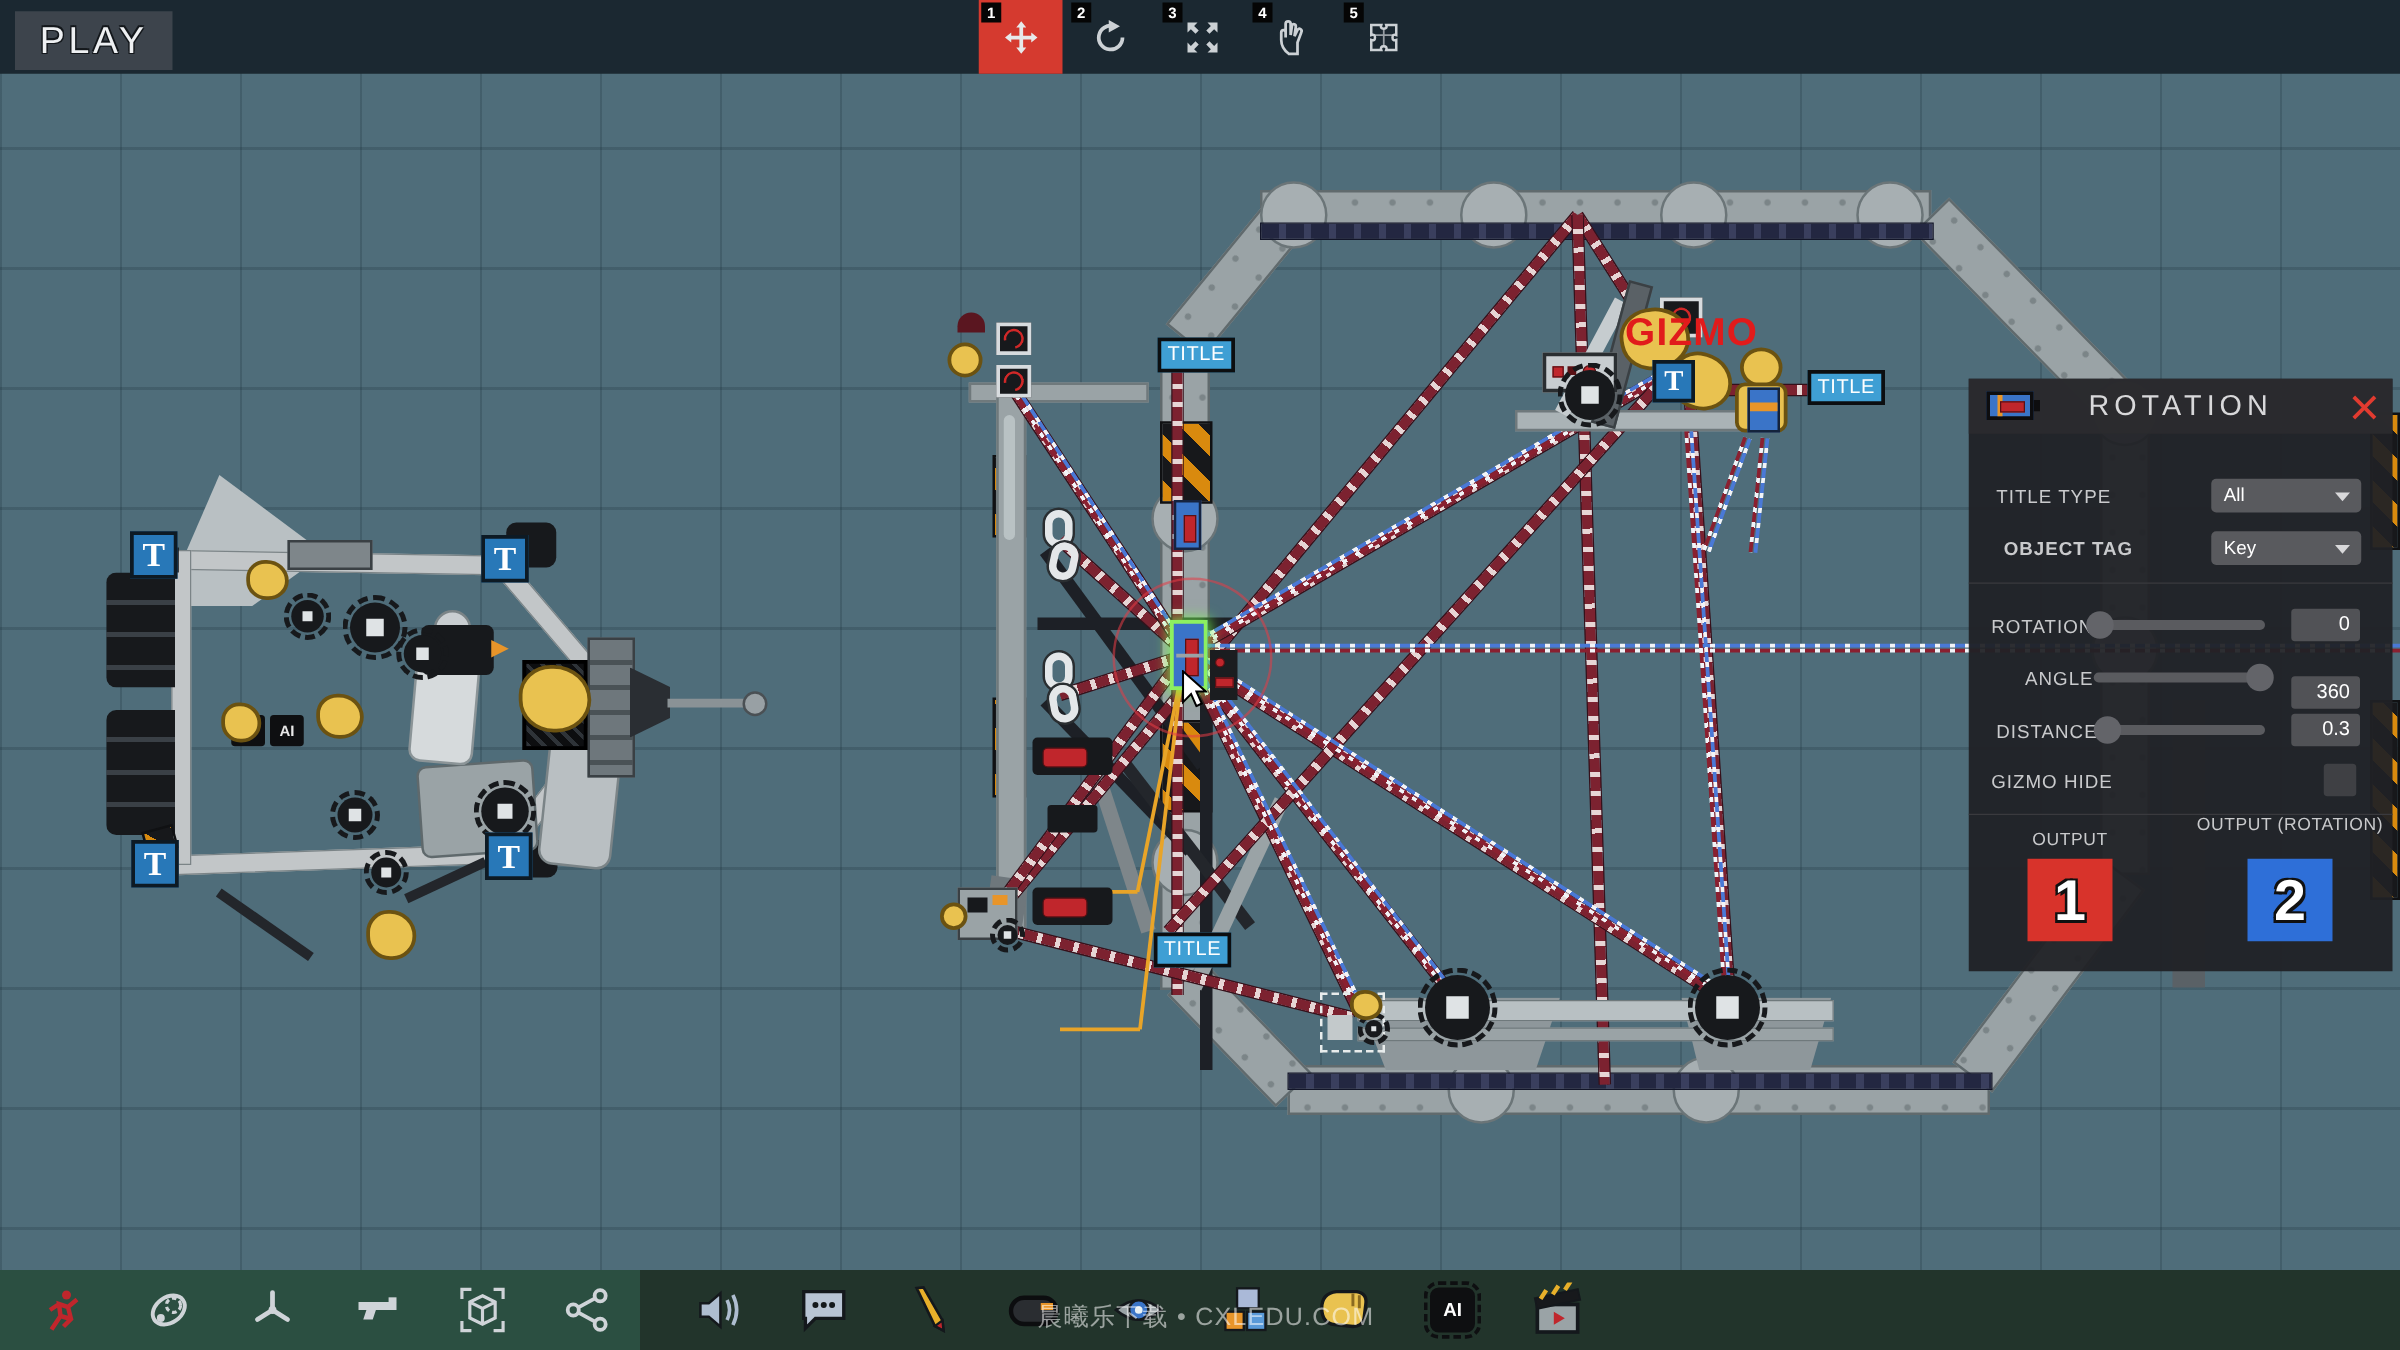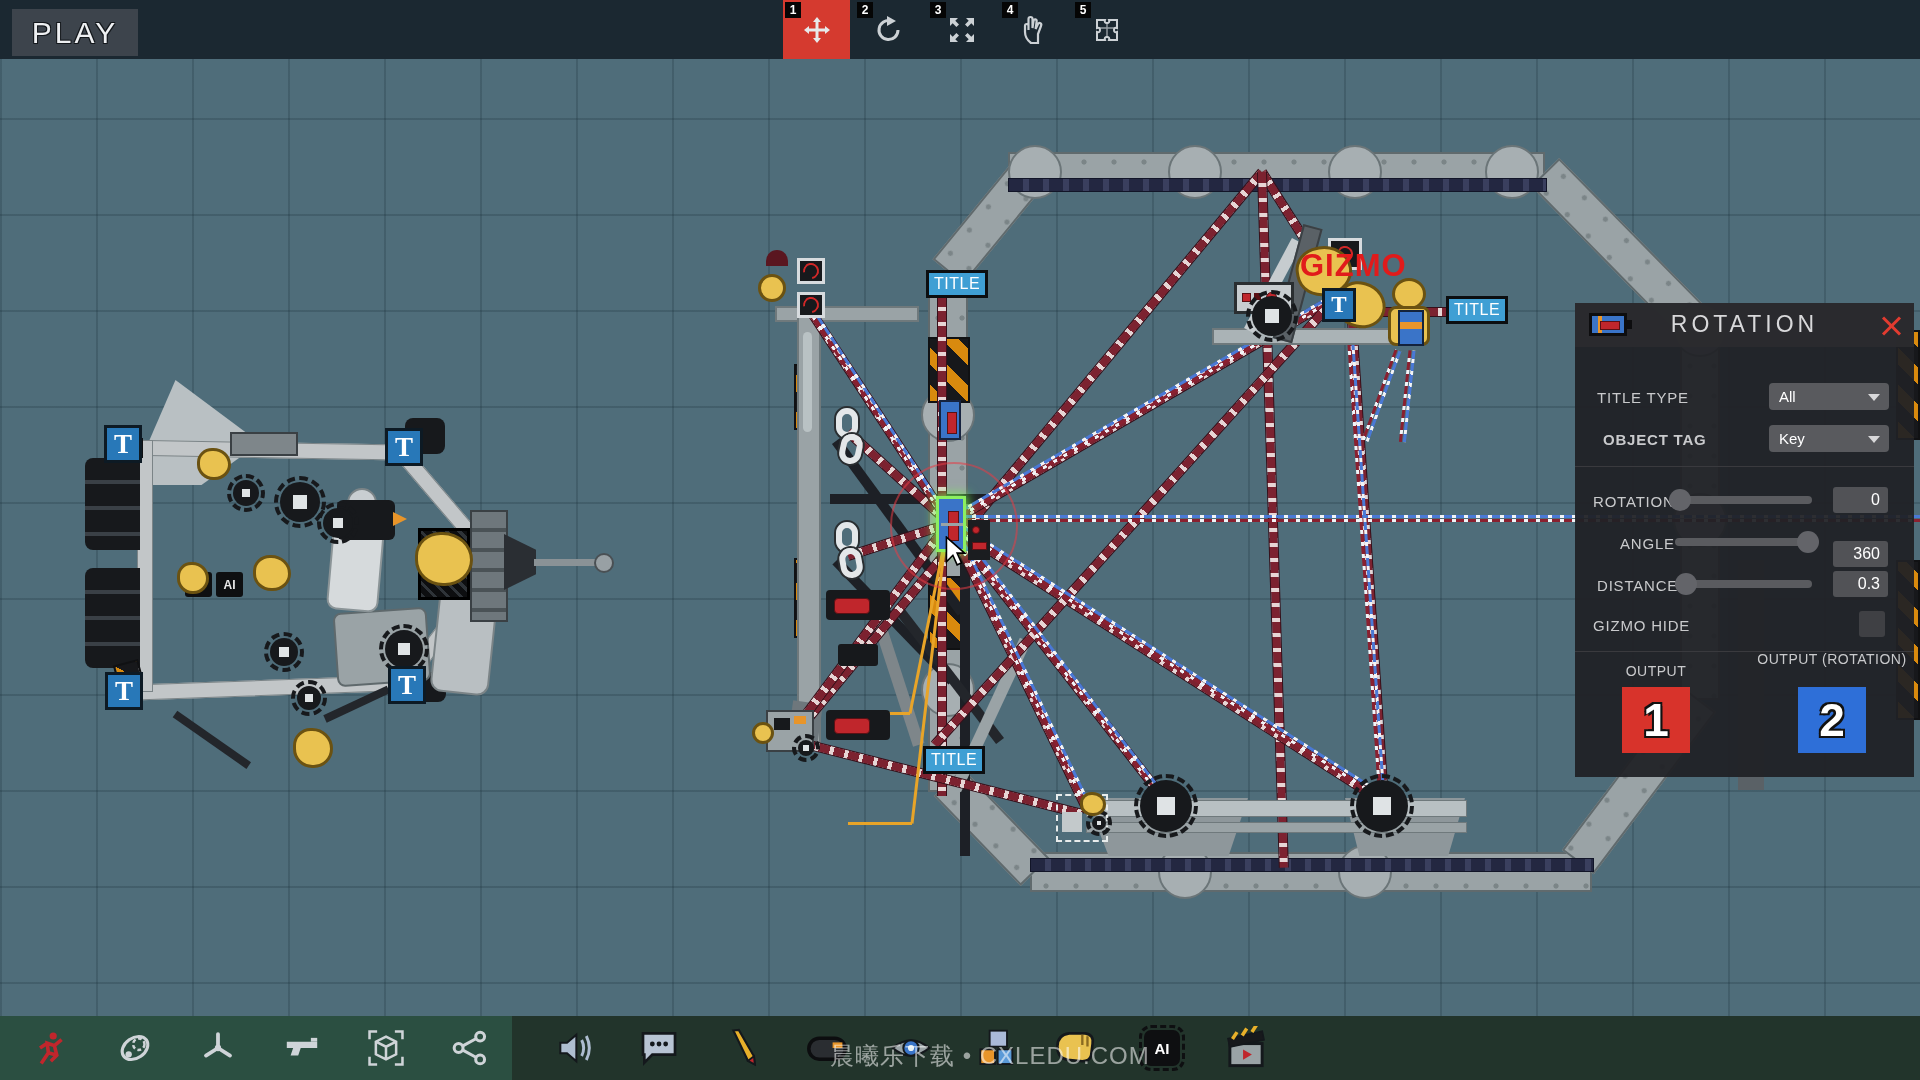--- a/index.html
+++ b/index.html
@@ -17,21 +17,21 @@
     text-shadow:1px 1px 0 #14181c,-1px -1px 0 #14181c,1px -1px 0 #14181c,-1px 1px 0 #14181c;}
   .tool-btn{position:absolute;top:0;width:67px;height:59px;display:flex;align-items:center;justify-content:center;}
   .tool-btn.sel{background:#d53a2f;}
   .tool-badge{position:absolute;top:2px;left:2px;width:16px;height:16px;background:#050505;color:#fff;
     font-size:12px;font-weight:bold;display:flex;align-items:center;justify-content:center;}
   
   .bottombar{position:absolute;left:0;top:1016px;width:1920px;height:64px;background:#22342b;z-index:60;}
   .bottombar .catzone{position:absolute;left:0;top:0;width:512px;height:64px;background:#2b4f41;}
   .bicon{position:absolute;top:10px;width:44px;height:44px;display:flex;align-items:center;justify-content:center;}
   .watermark{position:absolute;left:830px;top:1040px;z-index:65;color:rgba(255,255,255,.55);
-    font-size:24px;letter-spacing:1px;white-space:nowrap;}
+    font-size:20px;letter-spacing:1px;white-space:nowrap;}
   
   .rail{position:absolute;background:#9aa3a6;border:2px solid #606a6d;box-sizing:border-box;z-index:2;
     background-image:radial-gradient(circle at 14px 8px,#59636679 2.2px,transparent 3px),
                      radial-gradient(circle at 14px 32px,#59636679 2.2px,transparent 3px);
     background-size:30px 40px;}
   .railv{background-image:radial-gradient(circle at 8px 14px,#59636679 2.2px,transparent 3px),
                      radial-gradient(circle at 32px 14px,#59636679 2.2px,transparent 3px);
     background-size:40px 30px;}
   .joint{position:absolute;width:54px;height:54px;border-radius:50%;background:#a7afb2;border:2px solid #6b7578;z-index:3;box-sizing:border-box;}
   .conveyor{position:absolute;height:12px;background:repeating-linear-gradient(90deg,#232741 0 14px,#3a3f5e 14px 20px);border:1px solid #121528;z-index:4;}

